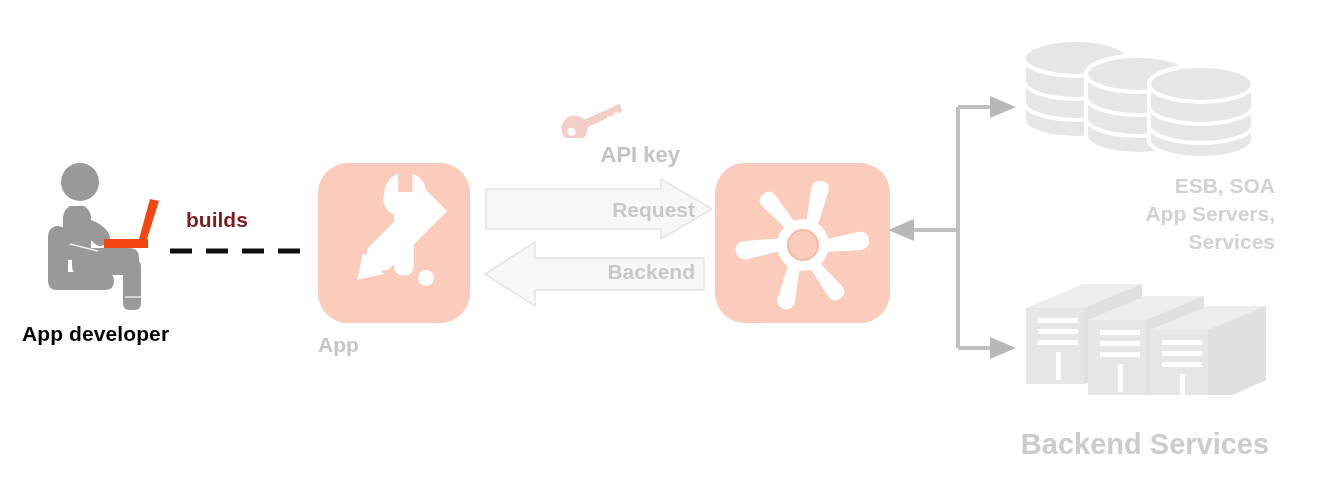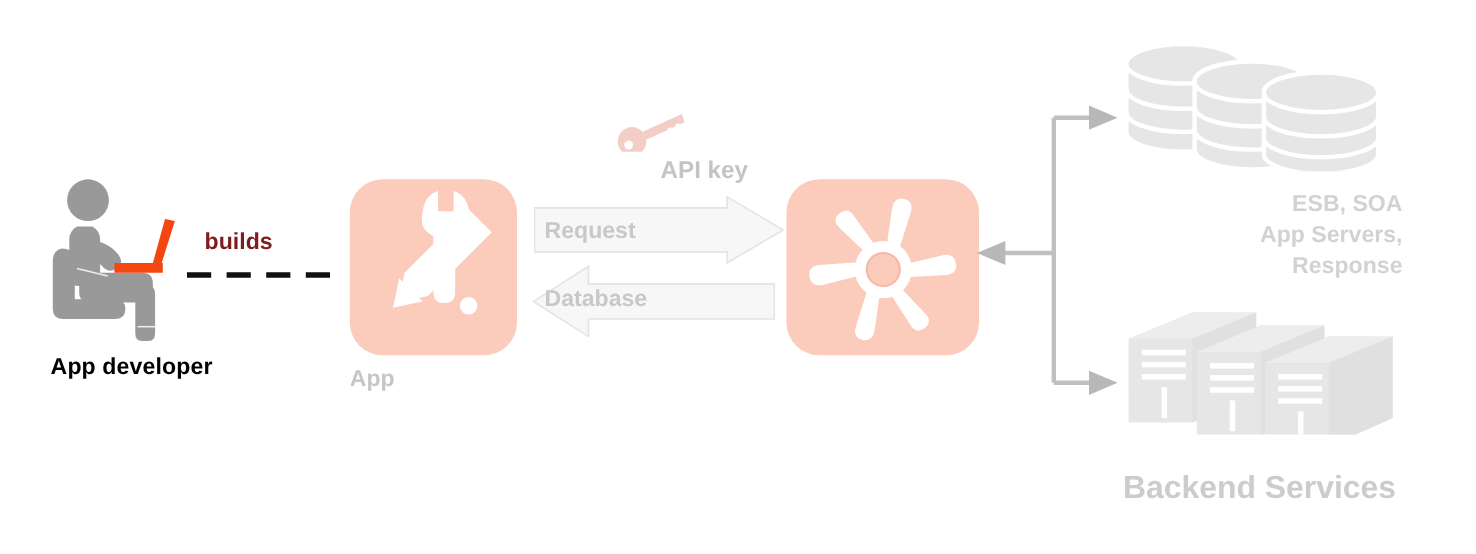--- a/index.html
+++ b/index.html
@@ -21,21 +21,20 @@
 
   
   #developer-group { left: 40px; top: 160px; width: 130px; height: 150px; }
   #developer-label {
     left: 22px; top: 322px;
     font-size: 21px;
     font-weight: bold;
     color: #000000;
     letter-spacing: 0.1px;
     white-space: nowrap;
-    margin-left: 24px;
   }
 
   
   #builds-label {
     left: 186px; top: 208px;
     font-size: 21px;
     font-weight: bold;
     color: #7f1d1d;
     white-space: nowrap;
   }
@@ -72,21 +71,21 @@
 
   
   #request-arrow  { left: 485px; top: 178px; width: 228px; height: 62px; }
   #response-arrow { left: 483px; top: 240px; width: 222px; height: 68px; }
   .arrow-text {
     position: absolute;
     font-size: 21px;
     font-weight: bold;
     color: #c8c8c8;
     white-space: nowrap;
-    text-align: left;
+    text-align: right;
   }
   #request-text  { left: 495px; top: 198px; width: 200px; }
   #response-text { left: 495px; top: 260px; width: 200px; }
 
   
   #backend-connector { left: 885px; top: 90px; width: 135px; height: 275px; }
 
   
   #database-icon { left: 1016px; top: 36px; width: 245px; height: 120px; }
   #database-label {
@@ -177,21 +176,21 @@
       <path d="M1 11 L176 11 L176 1 L227 31 L176 61 L176 51 L1 51 Z" fill="#f7f7f7" stroke="#e4e4e4" stroke-width="1.5"></path>
     </svg>
   </div>
   <div class="arrow-text" id="request-text">Request</div>
 
   <div class="abs" id="response-arrow">
     <svg width="222" height="68" viewBox="0 0 222 68" xmlns="http://www.w3.org/2000/svg">
       <path d="M221 18 L52 18 L52 2 L2 34 L52 66 L52 50 L221 50 Z" fill="#f7f7f7" stroke="#e4e4e4" stroke-width="1.5"></path>
     </svg>
   </div>
-  <div class="arrow-text" id="response-text">Database</div>
+  <div class="arrow-text" id="response-text">Backend</div>
 
   <div class="abs node-box" id="api-box">
     <svg class="node-icon" viewBox="0 0 175 160" xmlns="http://www.w3.org/2000/svg">
       <g fill="#ffffff">
 
         <path d="M88 82 L96 26 q2 -10 11 -8 q9 2 6 12 L96 84 Z"></path>
         <path d="M88 82 L142 69 q10 -2 12 7 q2 9 -8 11 L92 90 Z"></path>
         <path d="M88 82 L126 122 q7 7 0 13 q-8 6 -13 -2 L84 88 Z"></path>
         <path d="M88 82 L80 138 q-2 10 -11 8 q-9 -3 -6 -12 L80 80 Z"></path>
         <path d="M88 82 L33 96 q-10 2 -12 -7 q-2 -9 8 -11 L84 74 Z"></path>
@@ -235,21 +234,21 @@
         <path d="M133 48 a52 18 0 0 1 104 0 l0 56 a52 18 0 0 1 -104 0 Z"></path>
         <ellipse cx="185" cy="48" rx="52" ry="18"></ellipse>
         <path d="M133 70 a52 18 0 0 0 104 0" fill="none"></path>
         <path d="M133 89 a52 18 0 0 0 104 0" fill="none"></path>
       </g>
     </svg>
   </div>
   <div class="abs" id="database-label">
     <div>ESB, SOA</div>
     <div>App Servers,</div>
-    <div>Response</div>
+    <div>Services</div>
   </div>
 
   <div class="abs" id="servers-icon">
     <svg width="245" height="115" viewBox="0 0 245 115" xmlns="http://www.w3.org/2000/svg">
       <g fill="#e6e6e6">
 
         <path d="M4 28 L62 4 L120 4 L120 78 L62 104 L4 104 Z"></path>
         <path d="M4 28 L62 4 L120 4 L62 28 Z" fill="#ededed"></path>
         <path d="M62 28 L120 4 L120 78 L62 104 Z" fill="#e0e0e0"></path>
 

